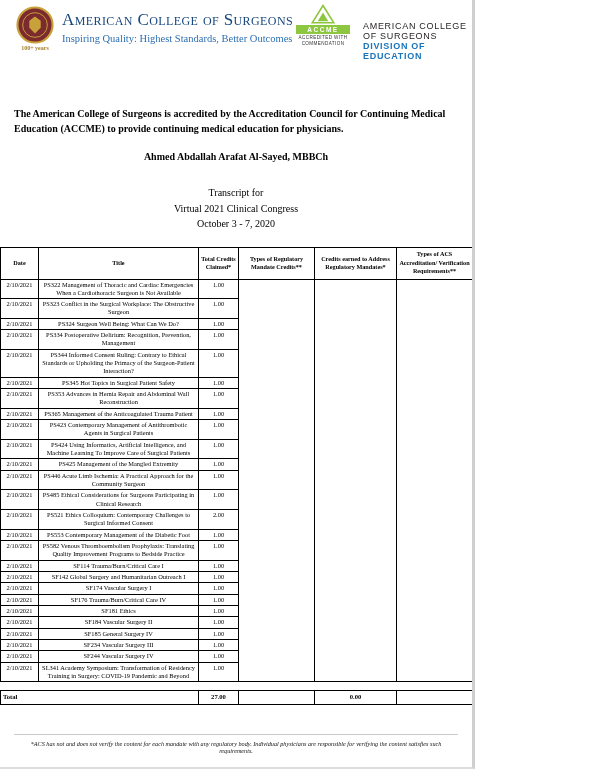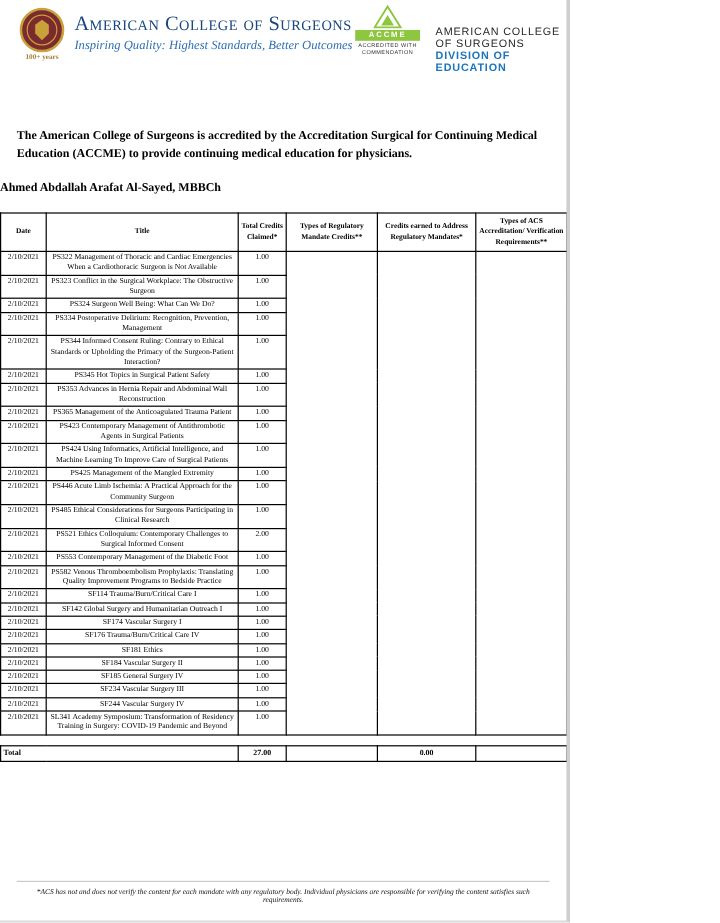--- a/index.html
+++ b/index.html
@@ -9,33 +9,33 @@
     font-family:"Liberation Serif", serif; color:#000; overflow:hidden;
     border-right:3px solid #cfcfcf; border-bottom:2px solid #dcdcdc;
   }
   
   .header { position:relative; height:80px; }
   .seal { position:absolute; left:12px; top:6px; width:46px; text-align:center; }
   .seal svg { width:38px; height:38px; display:block; margin:0 auto; }
   .seal-caption { font-size:6px; font-weight:bold; color:#a3802e; margin-top:1px; }
   .org-block { position:absolute; left:62px; top:10px; }
   .org-name { font-variant:small-caps; font-size:17px; letter-spacing:0.4px; color:#17477e; }
-  .tagline { font-style:italic; font-size:10.5px; color:#2e6fb0; margin-top:3px; }
+  .tagline { font-size:10.5px; color:#2e6fb0; margin-top:3px; }
   .accme-block { position:absolute; left:296px; top:4px; width:54px; text-align:center;
                  font-family:"Liberation Sans", sans-serif; }
   .accme-block svg { width:24px; height:20px; display:block; margin:0 auto; }
   .accme-name { background:#8dc63f; color:#fff; font-size:6.5px; font-weight:bold;
                 letter-spacing:1.5px; padding:1px 0; margin-top:1px; }
   .accme-caption { font-size:4.6px; letter-spacing:0.4px; color:#333; margin-top:1px; }
   .right-block { position:absolute; left:363px; top:21px; font-family:"Liberation Sans", sans-serif; }
   .right-org { font-size:9px; letter-spacing:0.7px; color:#231f20; }
   .right-division { font-size:9px; letter-spacing:0.7px; color:#1b75bc; font-weight:bold; margin-top:0; }
   
   .accreditation { margin:26px 14px 0; font-weight:bold; font-size:10px; line-height:1.5; }
-  .attendee { text-align:left; font-weight:bold; font-size:10px; margin:15px 0 0; }
+  .attendee { text-align:center; font-weight:bold; font-size:10px; margin:15px 0 0; }
   .transcript { text-align:center; font-size:10px; margin-top:23px; line-height:1.55; }
   
   table.transcript-table { width:570px; margin:15px auto 0; border-collapse:collapse; table-layout:fixed; }
   .transcript-table th { border:1px solid #000; font-size:6.2px; font-weight:bold;
                          text-align:center; vertical-align:middle; padding:2px 1px; height:32px;
                          line-height:1.35; }
   .transcript-table td { border:1px solid #000; font-size:6.4px; text-align:center;
                          vertical-align:top; padding:1px 2px; line-height:1.3; }
   .transcript-table td.open-col { vertical-align:top; }
   .transcript-table tr.spacer-row td { border:none; height:9px; padding:0; }
@@ -75,24 +75,29 @@
       <div class="accme-caption">ACCREDITED WITH</div>
       <div class="accme-caption">COMMENDATION</div>
     </div>
 
     <div class="right-block">
       <div class="right-org">AMERICAN COLLEGE OF SURGEONS</div>
       <div class="right-division">DIVISION OF EDUCATION</div>
     </div>
   </div>
 
-  <p class="accreditation">The American College of Surgeons is accredited by the Accreditation Surgical for Continuing Medical Education (ACCME) to provide continuing medical education for physicians.</p>
+  <p class="accreditation">The American College of Surgeons is accredited by the Accreditation Council for Continuing Medical Education (ACCME) to provide continuing medical education for physicians.</p>
 
   <p class="attendee">Ahmed Abdallah Arafat Al-Sayed, MBBCh</p>
 
+  <div class="transcript">
+    <div>Transcript for</div>
+    <div>Virtual 2021 Clinical Congress</div>
+    <div>October 3 - 7, 2020</div>
+  </div>
 
   <table class="transcript-table">
     <colgroup>
       <col style="width:38px">
         <col style="width:160px">
         <col style="width:40px">
       <col style="width:76px">
         <col style="width:82px">
         <col style="width:76px">
         <col style="width:98px">

